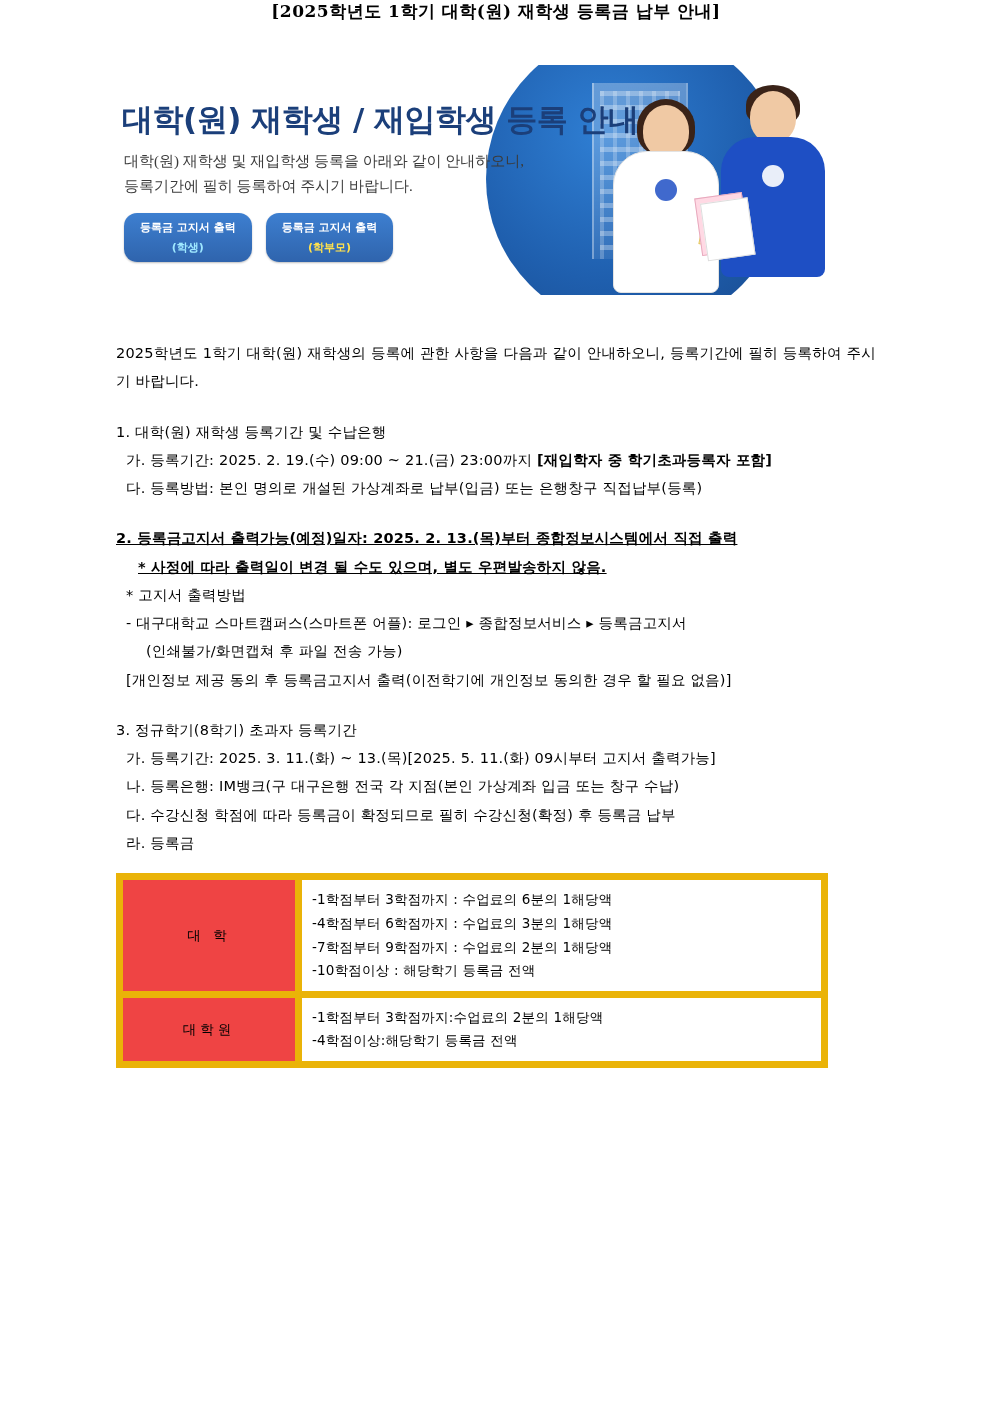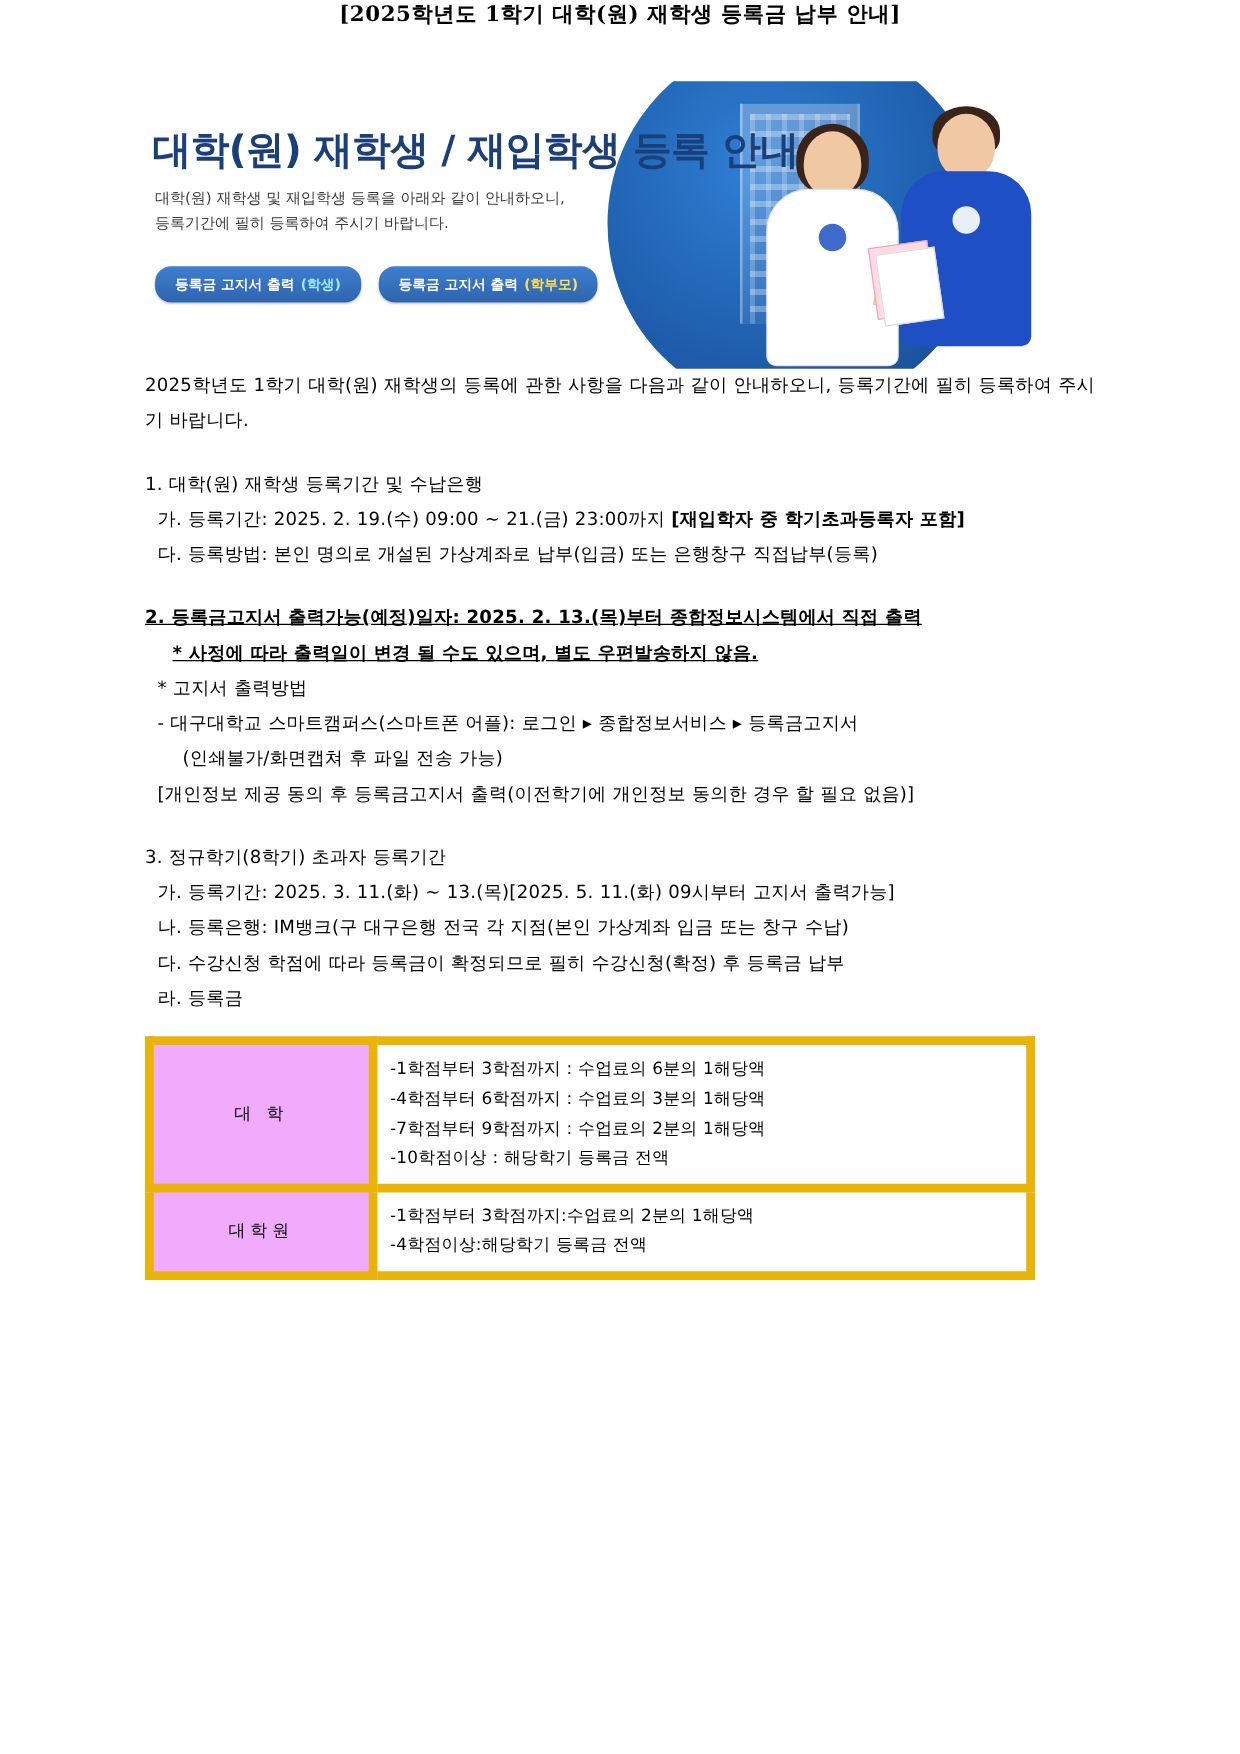--- a/index.html
+++ b/index.html
@@ -76,43 +76,45 @@
     font-size: 31px;
     font-weight: bold;
     color: #1b3f7a;
     letter-spacing: -0.5px;
     font-family: "DejaVu Sans", "Liberation Sans", sans-serif;
   }
   .banner-sub {
     position: absolute;
     left: 8px;
     top: 84px;
-    font-size: 12px;
+    font-size: 15px;
     color: #3b3b3b;
     line-height: 1.65;
+    font-family: Liberation Serif, serif;
   }
   .banner-buttons {
     position: absolute;
     left: 8px;
     top: 148px;
     display: flex;
     gap: 14px;
   }
   .banner-btn {
     background: linear-gradient(180deg, #3d7fd0 0%, #2f64ad 100%);
     border-radius: 13px;
     color: #ffffff;
     font-size: 11px;
     font-weight: bold;
     padding: 7px 16px;
     display: flex;
     align-items: center;
     gap: 5px;
     box-shadow: 0 1px 2px rgba(0,0,0,0.25);
     white-space: nowrap;
+    flex-direction: column;
   }
   .banner-btn .tag-blue { color: #9fe8ff; }
   .banner-btn .tag-yellow { color: #ffe14d; }
 
   
   .person {
     position: absolute;
     bottom: 8px;
   }
   .p1 { right: 150px; width: 120px; height: 182px; }
@@ -180,20 +182,21 @@
     left: auto; right: -8px; bottom: 40px;
     width: 30px; height: 42px;
     background: #ffe9a8;
     border-color: #e3c869;
     transform: rotate(10deg);
   }
   .p1 .p-books:after { width: 30px; height: 42px; }
 
   
   .body-text {
+    margin-top: 44px;
     font-size: 14.5px;
     line-height: 1.95;
     letter-spacing: 0.2px;
     font-family: "DejaVu Sans", "Liberation Sans", sans-serif;
   }
   .intro { text-align: justify; }
   .sec { margin-top: 22px; }
   .line { white-space: pre-wrap; }
   .indent1 { padding-left: 10px; }
   .indent2 { padding-left: 22px; }
@@ -210,21 +213,21 @@
     font-size: 13.5px;
   }
   table.fee td {
     border: 7px solid #eab308;
     padding: 8px 10px;
     vertical-align: middle;
     line-height: 1.75;
   }
   table.fee td.label {
     width: 152px;
-    background: #f0abfc;
+    background: #ef4444;
     text-align: center;
     letter-spacing: 4px;
   }
   .nowrap { white-space: pre-wrap; }
 </style>
 </head>
 <body>
 
 <div class="page">
 

